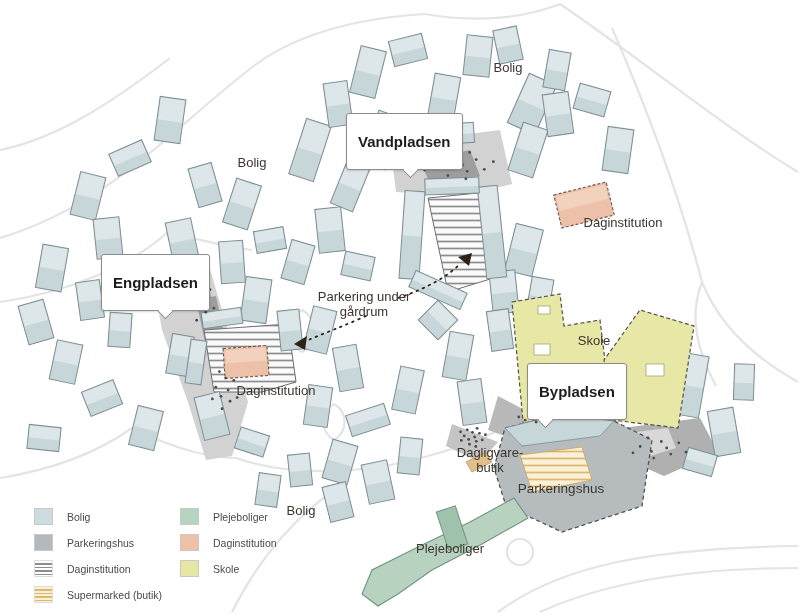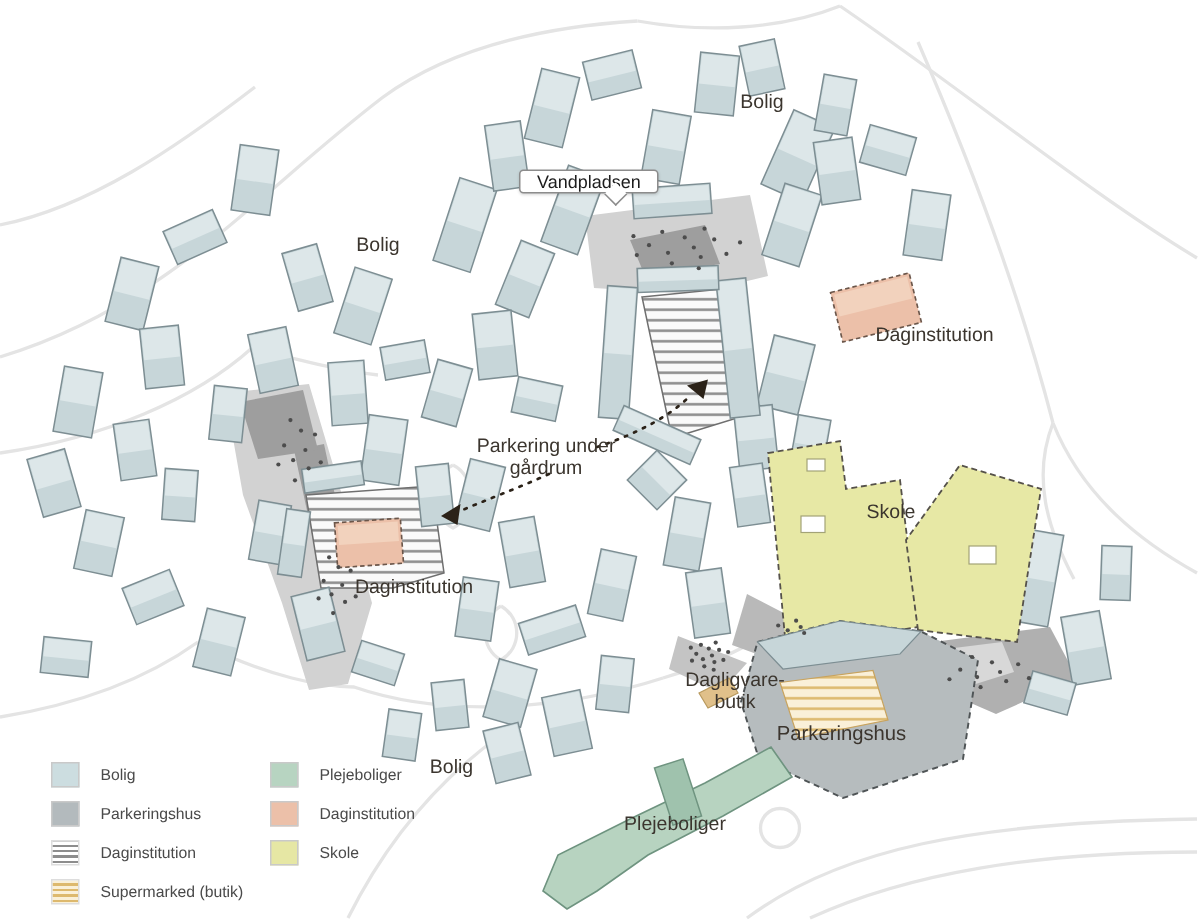--- a/index.html
+++ b/index.html
@@ -3,21 +3,21 @@
 <meta charset="utf-8">
 <style>
   html,body{margin:0;padding:0;background:#fff;}
   #stage{position:relative;width:800px;height:615px;background:#ffffff;overflow:hidden;
          font-family:"Liberation Sans",sans-serif;}
   #map-svg{position:absolute;left:0;top:0;}
   .mlabel{position:absolute;transform:translateX(-50%);font-size:13px;color:#3b352e;
           white-space:nowrap;text-align:center;line-height:15px;}
   .mlabel.big{font-size:13.5px;}
   .callout{position:absolute;background:#fff;border:1.5px solid #8c8c8c;border-radius:3px;
-           padding:0 11px;font-weight:normal;font-size:12px;color:#1d1d1d;white-space:nowrap;
+           padding:19px 11px;font-weight:bold;font-size:15px;color:#1d1d1d;white-space:nowrap;
            box-shadow:0 1px 2px rgba(0,0,0,0.15);z-index:5;}
   .callout .ptr{position:absolute;width:10px;height:10px;background:#fff;bottom:-6.5px;
            border-right:1.5px solid #8c8c8c;border-bottom:1.5px solid #8c8c8c;
            transform:rotate(45deg);}
   .legend{position:absolute;left:34px;top:508px;display:flex;gap:34px;z-index:4;}
   .lcol{display:flex;flex-direction:column;gap:9px;}
   .lrow{display:flex;align-items:center;gap:14px;width:112px;}
   .sw{width:17px;height:15px;flex:0 0 auto;border:0.5px solid #c9c9c9;}
   .sw-bolig{background:#ccdde0;}
   .sw-phus{background:#b3babd;}
@@ -454,20 +454,28 @@
         <path d="M294,344 L307,336 L305,350 Z" fill="#2b2218"></path>
         <path d="M398,298 C428,288 448,276 460,264" fill="none" stroke="#2b2218" stroke-width="1.8" stroke-dasharray="1.6 5" stroke-linecap="round"></path>
         <path d="M472,253 L458,257 L469,266 Z" fill="#2b2218"></path>
       </g>
   </svg>
 
   <div class="callout" style="left:346px;top:113px">
     <span>Vandpladsen</span>
     <i class="ptr" style="left:58px"></i>
   </div>
+  <div class="callout" style="left:101px;top:254px">
+    <span>Engpladsen</span>
+    <i class="ptr" style="left:58px"></i>
+  </div>
+  <div class="callout" style="left:527px;top:363px">
+    <span>Bypladsen</span>
+    <i class="ptr" style="left:12px"></i>
+  </div>
 
   <div class="mlabel" style="left:508px;top:60px">Bolig</div>
   <div class="mlabel" style="left:252px;top:155px">Bolig</div>
   <div class="mlabel" style="left:301px;top:503px">Bolig</div>
   <div class="mlabel" style="left:623px;top:215px">Daginstitution</div>
   <div class="mlabel" style="left:276px;top:383px">Daginstitution</div>
   <div class="mlabel" style="left:594px;top:333px">Skole</div>
   <div class="mlabel big" style="left:561px;top:481px">Parkeringshus</div>
   <div class="mlabel" style="left:450px;top:541px">Plejeboliger</div>
   <div class="mlabel" style="left:490px;top:445px">

